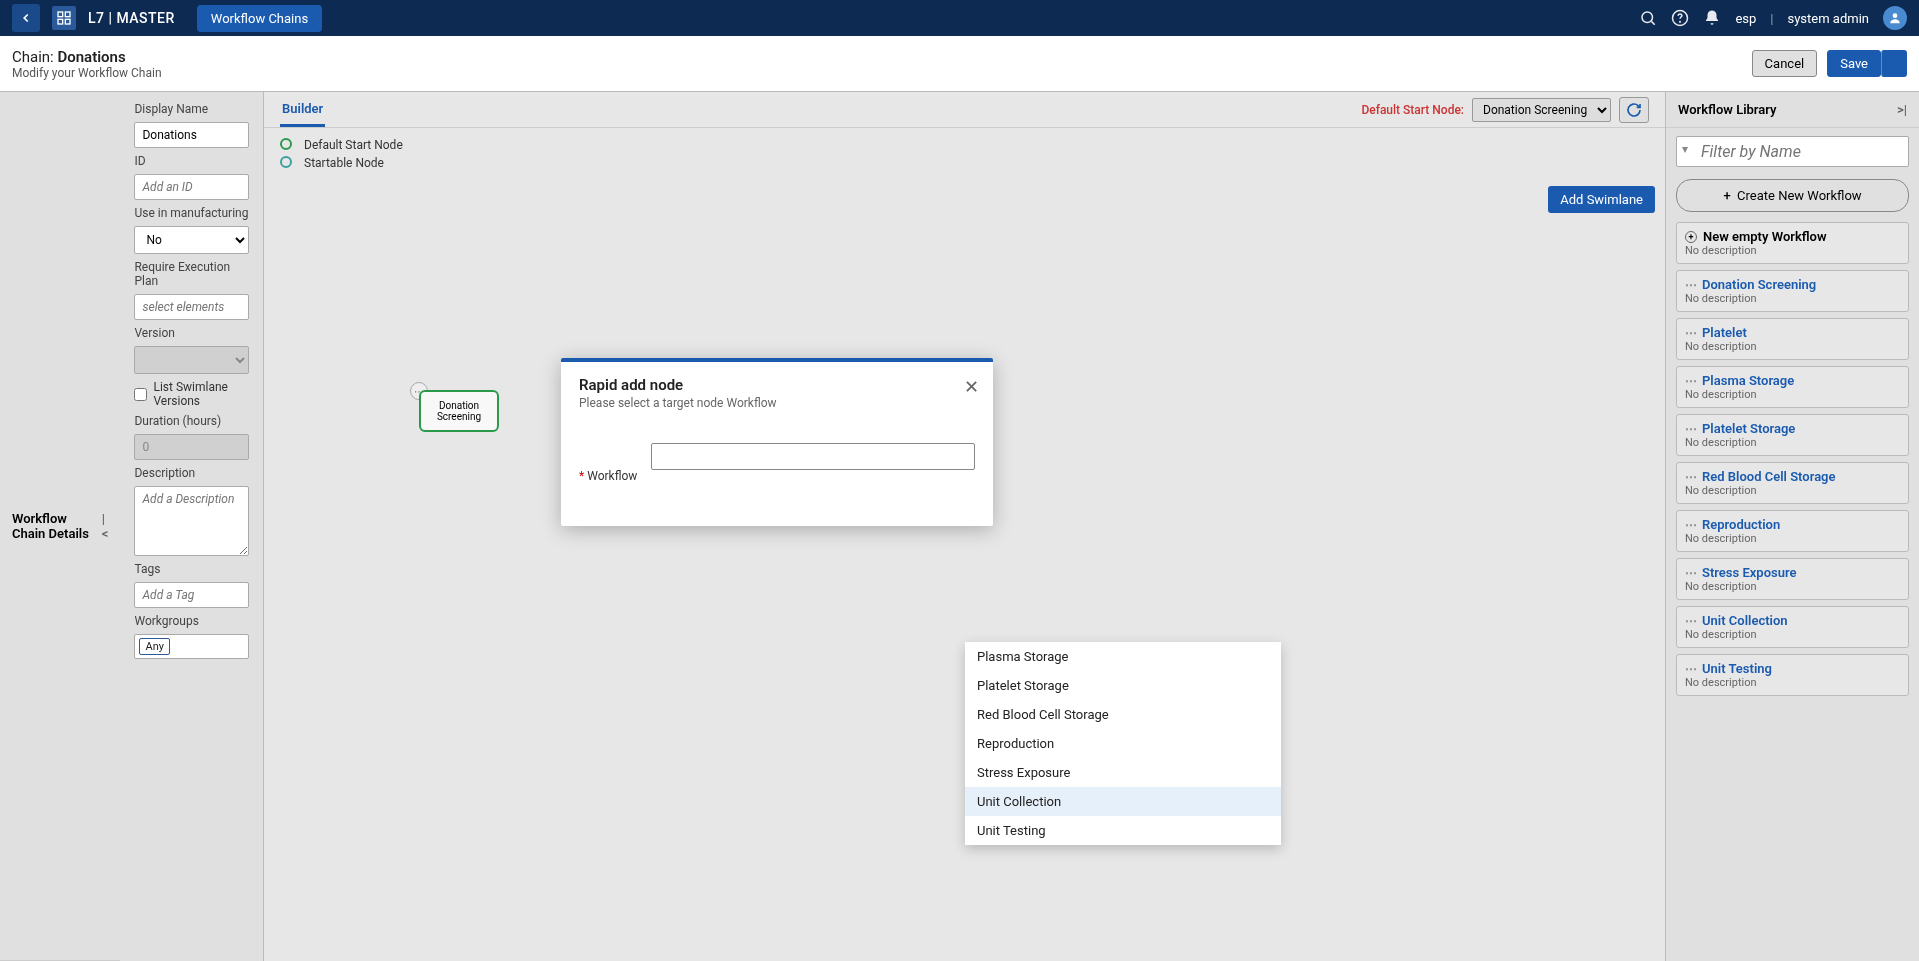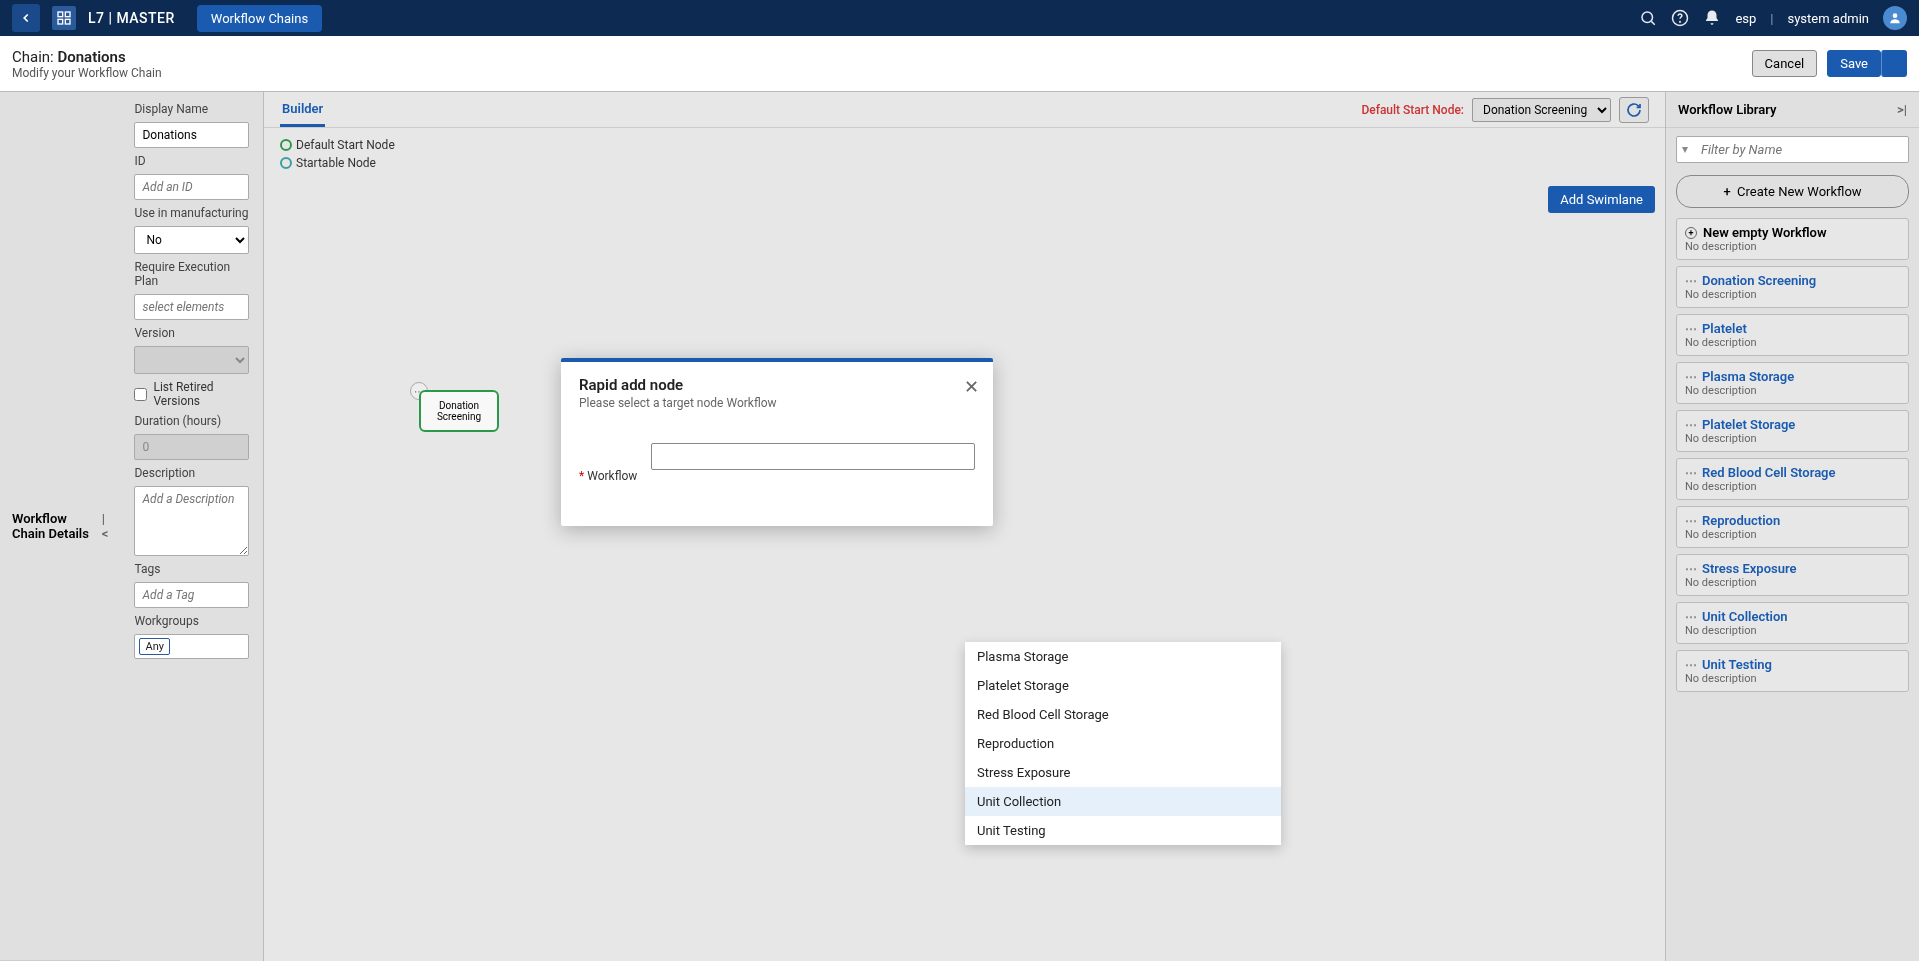--- a/index.html
+++ b/index.html
@@ -39,33 +39,33 @@
 .tag-chip { display:inline-block; background:#fff; border:1px solid #2a5a9a; padding:1px 5px; font-size:11px; border-radius:2px; color:#222; }
 
 .center { flex: 1; background: #e7e7e7; position: relative; display:flex; flex-direction:column; }
 .builder-bar { display: flex; align-items: center; padding: 0 16px; height: 36px; border-bottom: 1px solid #ccc; }
 .builder-tab { color: #1a5bb0; font-weight: 600; font-size: 13px; border-bottom: 3px solid #1a5bb0; padding: 8px 2px; }
 .builder-right { margin-left: auto; display: flex; align-items: center; gap: 8px; font-size: 12px; color: #333; }
 .builder-right select { padding: 3px 6px; border: 1px solid #999; border-radius: 2px; background:#ddd; font-size:12px;}
 .refresh-btn { border: 1px solid #999; border-radius: 3px; padding: 4px 6px; background: #e0e0e0; cursor: pointer; display:flex; align-items:center; justify-content:center;}
 
 .legend { padding: 10px 16px; display:flex; flex-direction:column; gap:4px; font-size:12px; color:#333;}
-.legend-row { display:flex; align-items:center; gap:4px;}
+.legend-row { display:flex; gap:12px;}
 .legend-circle { width:12px; height:12px; border-radius:50%; border:2px solid; }
 .lc-green { border-color:#2a9a4a;}
 .lc-teal { border-color:#3aa0a0;}
 
 .canvas { flex:1; position:relative; }
 .swimlane-btn { position:absolute; top:6px; right:10px; background:#1a5bb0; color:#fff; padding:6px 12px; border-radius:3px; font-size:13px; cursor:pointer; }
 .node { position:absolute; left:155px; top:210px; width:80px; height:42px; border:2px solid #2a9a4a; border-radius:6px; background:#f8f8f8; display:flex; align-items:center; justify-content:center; font-size:10px; text-align:center; padding:4px; line-height:1.1; }
 .node-handle { position:absolute; left:146px; top:202px; width:18px; height:18px; border-radius:50%; background:#eee; border:1px solid #aaa; display:flex; align-items:center; justify-content:center; font-size:10px; color:#666; cursor:pointer;}
 
 .sidebar-right { width: 254px; background: #e0e0e0; border-left: 1px solid #bbb; display:flex; flex-direction:column; }
 .filter-row { padding: 8px 10px; }
-.filter-input { width:100%; padding:5px 8px 5px 24px; border:1px solid #aaa; border-radius:2px; font-style:italic; font-size:13px; background:#fff; }
+.filter-input { width:100%; padding:5px 8px 5px 24px; border:1px solid #aaa; border-radius:2px; font-style:italic; font-size:16px; background:#fff; }
 .filter-wrap { position:relative; }
 .filter-wrap .ficon { position:absolute; left:6px; top:6px; color:#888; font-size:12px;}
 .create-btn { margin: 4px 10px 10px; padding: 8px; border:1px solid #888; background:#e0e0e0; text-align:center; font-size:13px; cursor:pointer; border-radius:15px;}
 .lib-list { display:flex; flex-direction:column; gap:6px; padding: 0 10px; overflow-y:auto;}
 .lib-item { border:1px solid #bbb; border-radius:3px; padding:6px 8px; background:#e7e7e7; cursor:pointer; }
 .lib-item .lib-title { font-size:13px; font-weight:600; display:flex; align-items:center; gap:6px;}
 .lib-item .lib-title.link { color:#1a5bb0; }
 .lib-item .lib-desc { font-size:11px; color:#666; }
 .drag-dots { color:#888; font-size:12px; letter-spacing:-1px;}
 .plus-circ { width:12px; height:12px; border:1px solid #666; border-radius:50%; display:inline-flex; align-items:center; justify-content:center; font-size:9px;}
@@ -180,21 +180,21 @@
       </select>
 
       <label class="form-label">Require Execution Plan</label>
       <input class="form-input" style="font-style: italic;" placeholder="select elements">
 
       <label class="form-label">Version</label>
       <select class="form-select disabled"><option></option></select>
 
       <div class="form-check">
         <input type="checkbox" style="">
-        <span>List Retired Versions</span>
+        <span>List Swimlane Versions</span>
       </div>
 
       <label class="form-label">Duration (hours)</label>
       <input class="form-input disabled" readonly="" value="0" style="">
 
       <label class="form-label">Description</label>
       <textarea class="form-textarea" placeholder="Add a Description" style=""></textarea>
 
       <label class="form-label">Tags</label>
       <input class="form-input" style="font-style: italic;" placeholder="Add a Tag">

